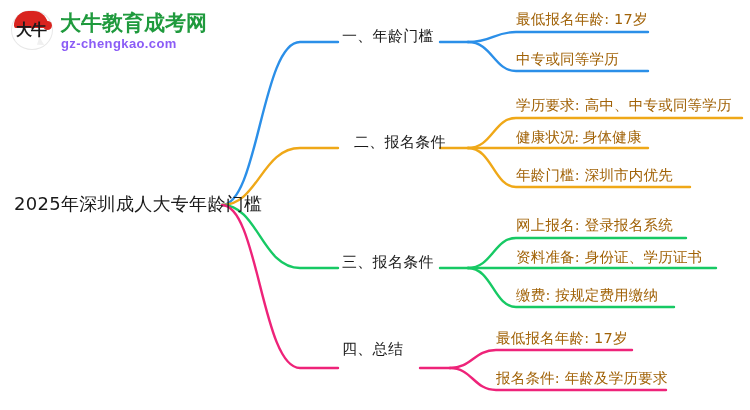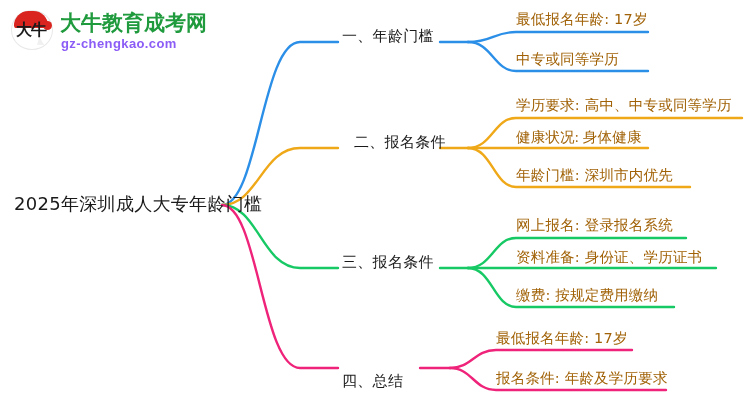--- a/index.html
+++ b/index.html
@@ -133,21 +133,21 @@
     position: absolute;
     font-size: 15px;
     color: #1a1a1a;
     white-space: nowrap;
     font-family: "DejaVu Sans", sans-serif;
     letter-spacing: 0.3px;
   }
   #branch-label-0 { left: 342px; top: 27px; }
   #branch-label-1 { left: 354px; top: 133px; }
   #branch-label-2 { left: 342px; top: 253px; }
-  #branch-label-3 { left: 342px; top: 372px; }
+  #branch-label-3 { left: 342px; top: 340px; }
 
   
   .leaf-label {
     position: absolute;
     font-size: 14.5px;
     color: #a16207;
     white-space: nowrap;
     font-family: "DejaVu Sans", sans-serif;
     letter-spacing: 0.2px;
   }

